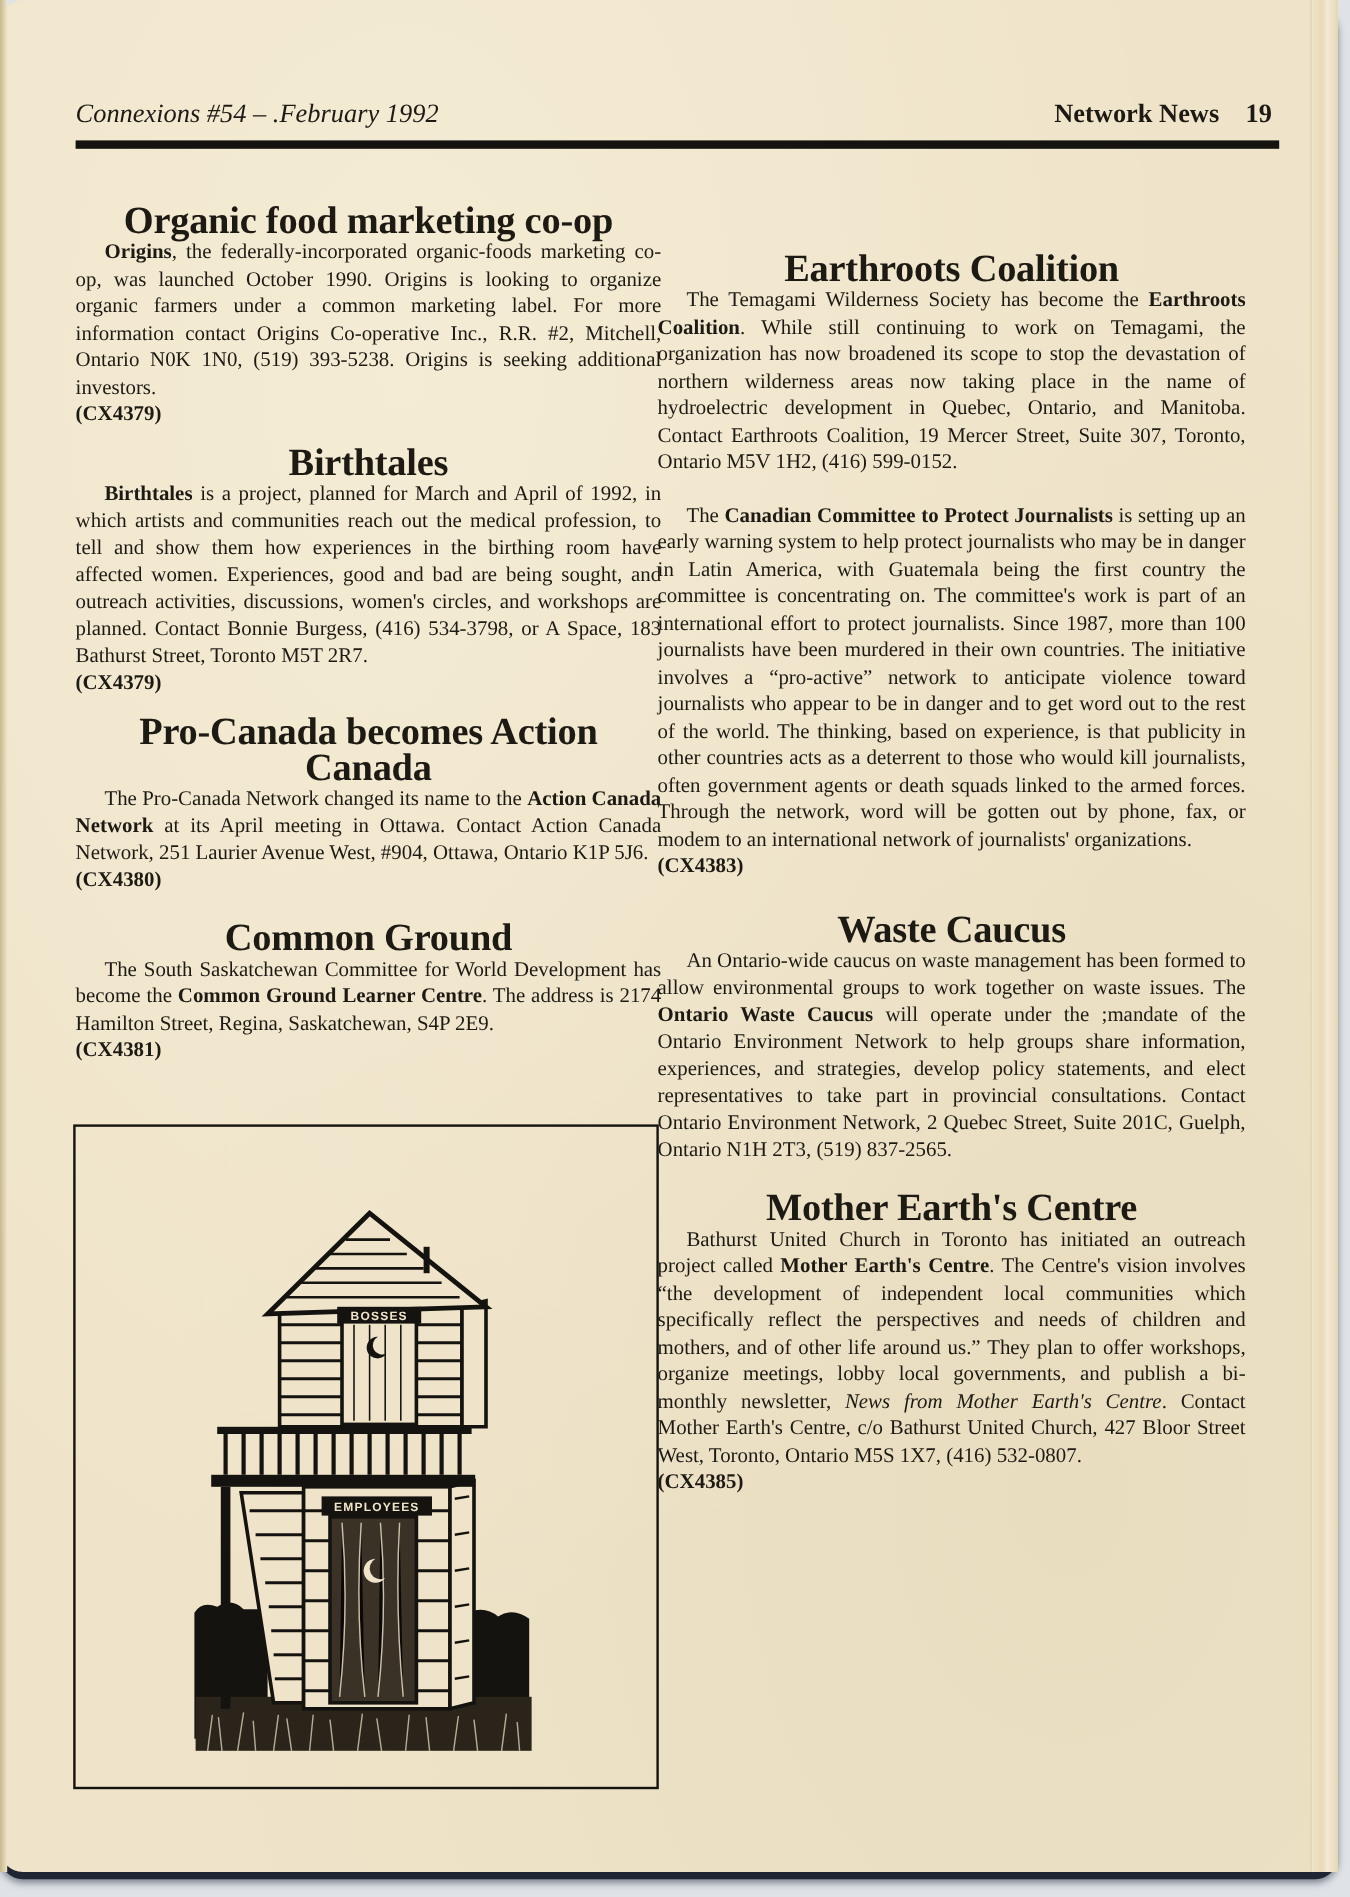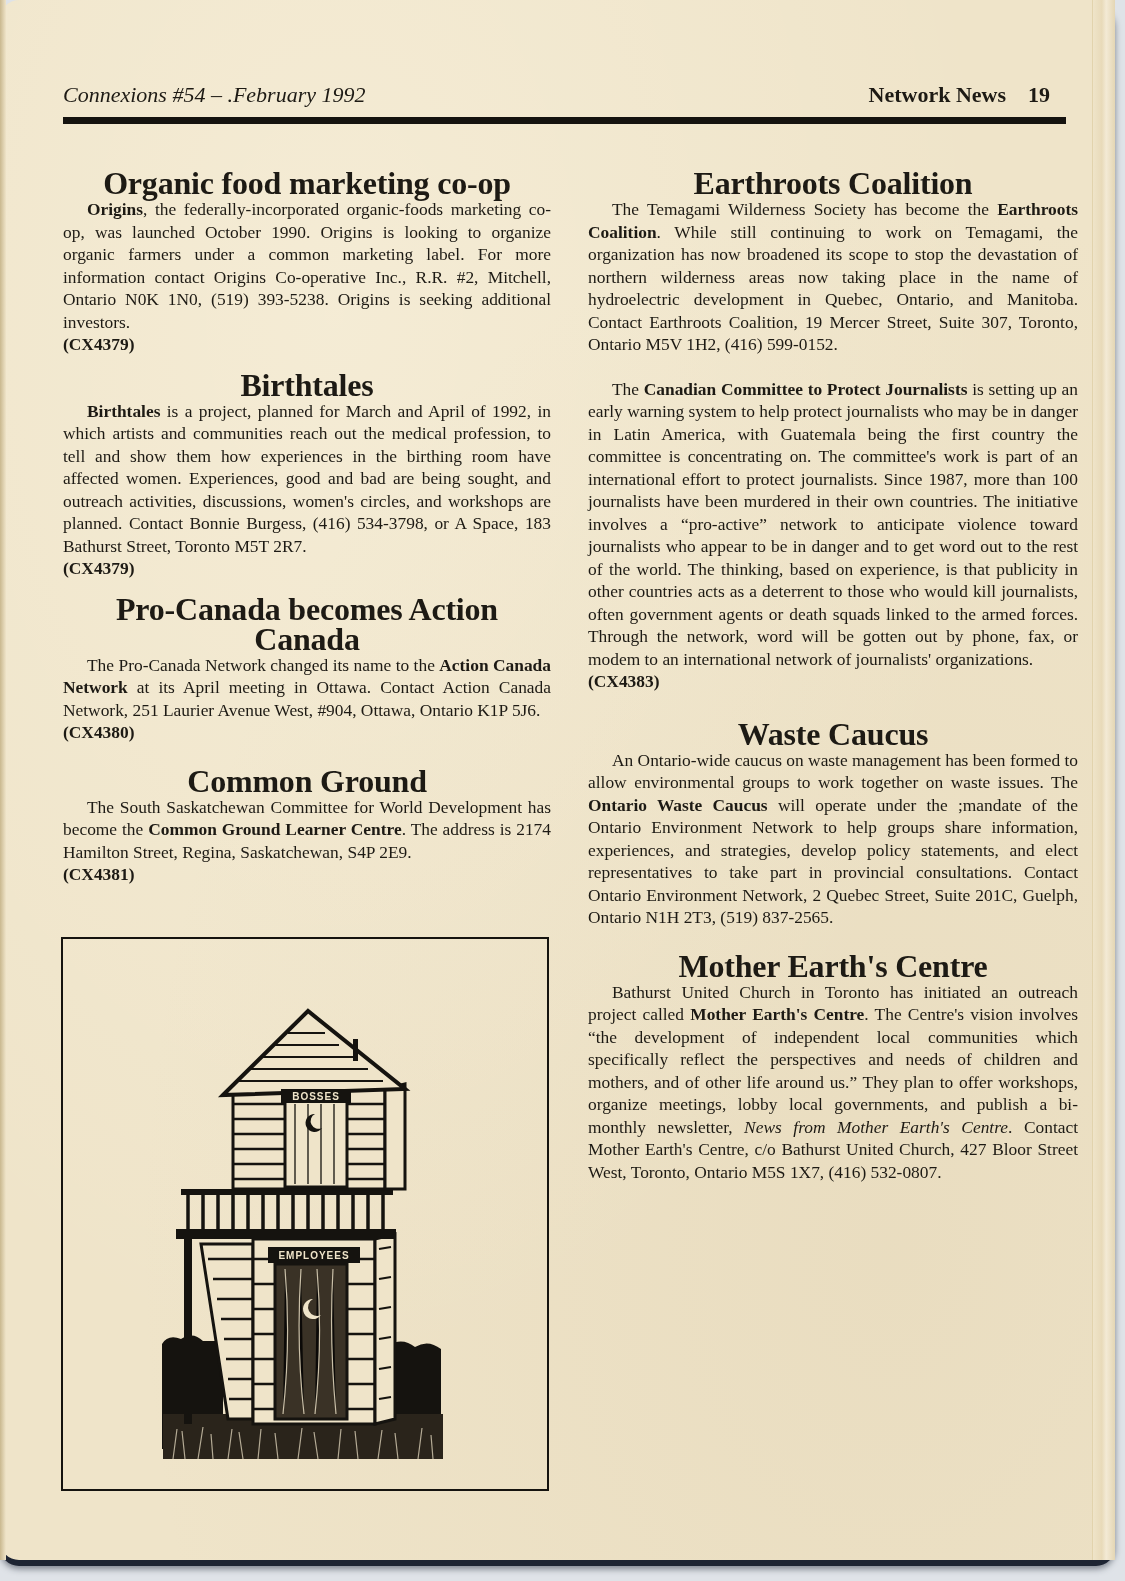--- a/index.html
+++ b/index.html
@@ -30,34 +30,34 @@
     background: linear-gradient(to right, #c9b88f, #efe4c9);
   }
   .running-head {
     position: absolute; left: 63px; top: 82px; width: 1003px; height: 32px;
   }
   .rh-left {
     position: absolute; left: 0; top: 0;
     font-style: italic; font-size: 22px;
   }
   .rh-right {
-    position: absolute; right: 16px; top: 0;
+    position: absolute; right: 6px; top: 0;
     font-weight: bold; font-size: 22px;
   }
   .rh-right .pageno { margin-left: 22px; }
   .rule {
     position: absolute; left: 63px; top: 117px; width: 1003px; height: 7px;
     background: #15130f;
   }
   .col {
     position: absolute; top: 168px; width: 488px;
     font-size: 17.4px; line-height: 22.5px;
   }
   .col.left { left: 63px; }
-  .col.right { left: 588px; width: 490px; }
+  .col.right { left: 548px; width: 490px; margin-top: 40px; }
   .article { margin: 0; }
   .article h2 {
     margin: 0; font-size: 32px; line-height: 30px; font-weight: bold;
     text-align: center; letter-spacing: -0.2px;
   }
   .article p {
     margin: 0; text-indent: 24px; text-align: justify;
   }
   .article .ref { font-weight: bold; margin: 0; }
   .gap-s { height: 14px; }
@@ -226,15 +226,16 @@
     </div>
     <div class="gap-l"></div>
     <div class="article">
       <h2>Waste Caucus</h2>
       <p><span>An Ontario-wide caucus on waste management has been formed to allow environmental groups to work together on waste issues. The </span><b>Ontario Waste Caucus</b><span> will operate under the ;mandate of the Ontario Environment Network to help groups share information, experiences, and strategies, develop policy statements, and elect representatives to take part in provincial consultations. Contact Ontario Environment Network, 2 Quebec Street, Suite 201C, Guelph, Ontario N1H 2T3, (519) 837-2565.</span></p>
     </div>
     <div class="gap-m"></div>
     <div class="article">
       <h2>Mother Earth's Centre</h2>
       <p><span>Bathurst United Church in Toronto has initiated an outreach project called </span><b>Mother Earth's Centre</b><span>. The Centre's vision involves “the development of independent local communities which specifically reflect the perspectives and needs of children and mothers, and of other life around us.” They plan to offer workshops, organize meetings, lobby local governments, and publish a bi-monthly newsletter, </span><i>News from Mother Earth's Centre</i><span>. Contact Mother Earth's Centre, c/o Bathurst United Church, 427 Bloor Street West, Toronto, Ontario M5S 1X7, (416) 532-0807.</span></p>
+      <div class="ref">(CX4385)</div>
     </div>
   </div>
 </div>
 
 </body></html>

